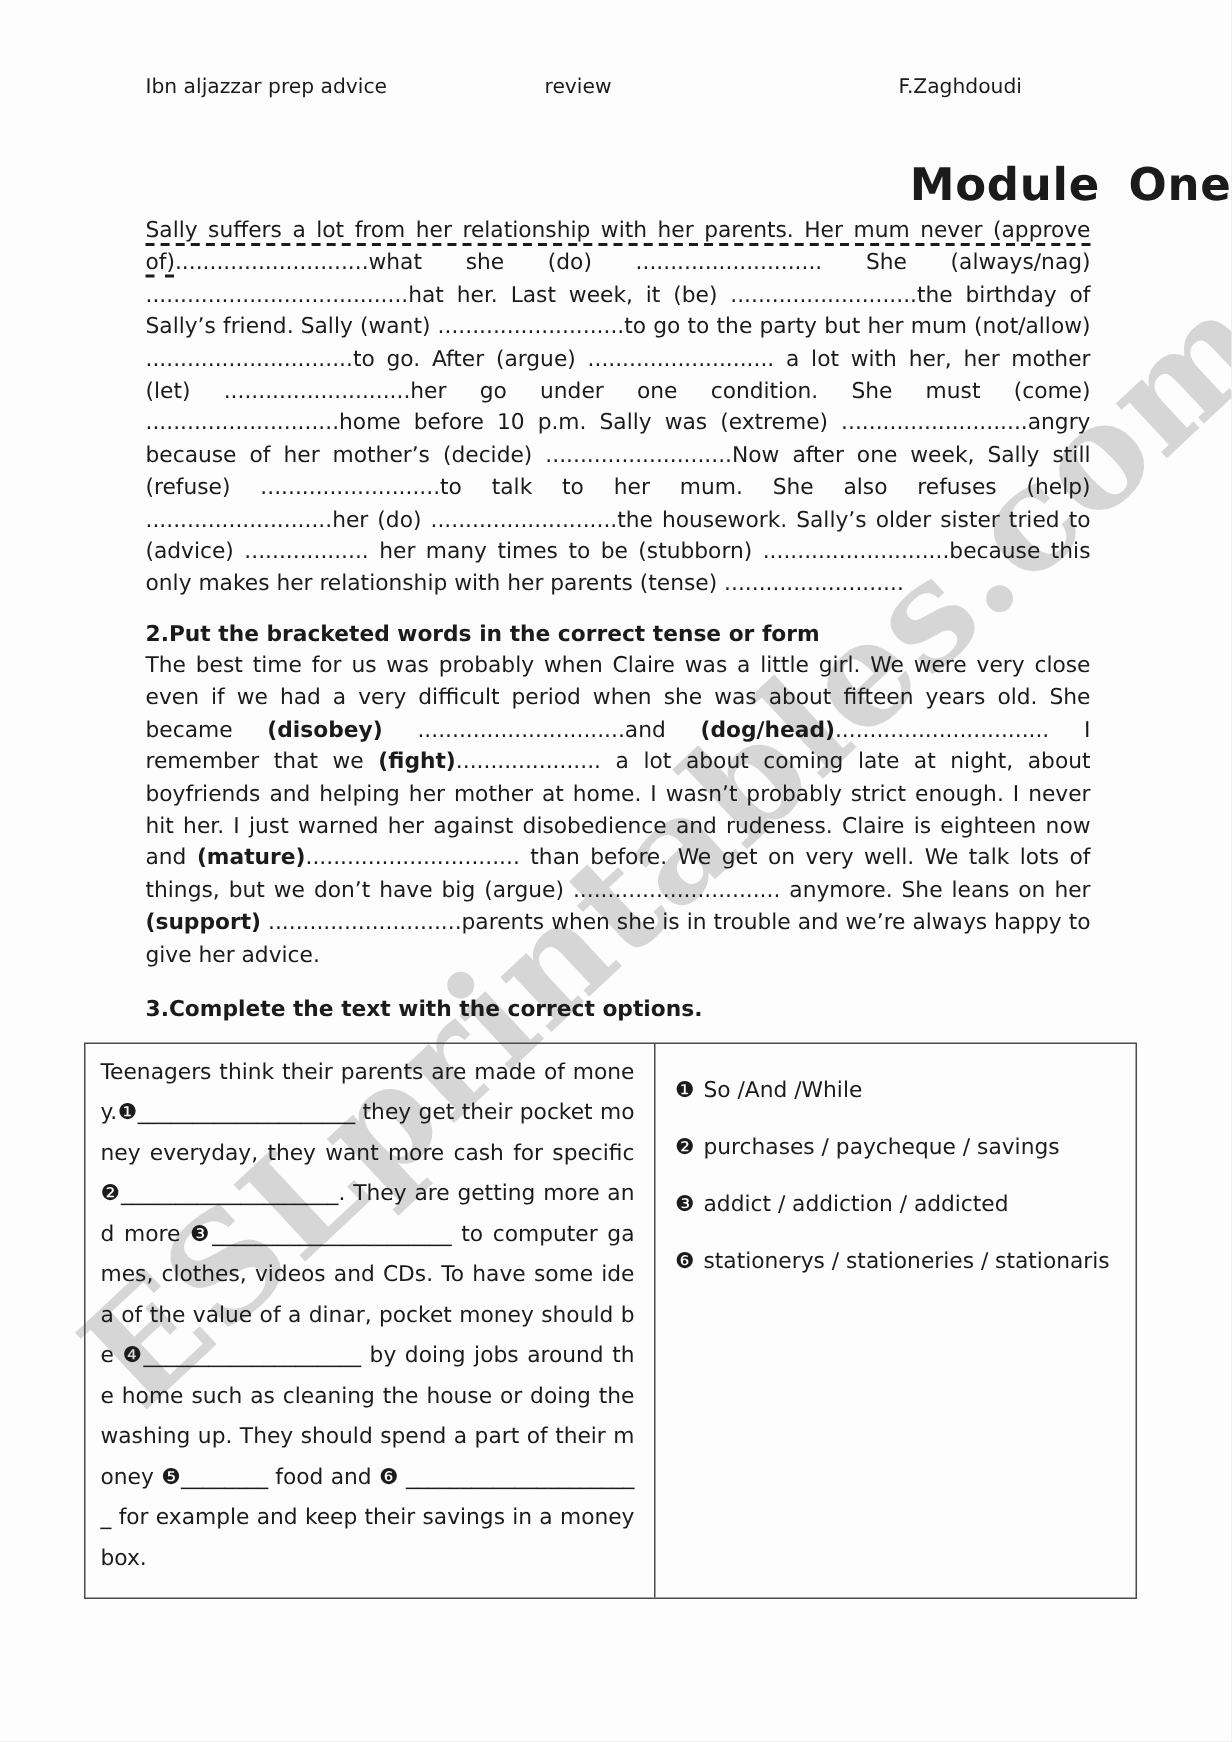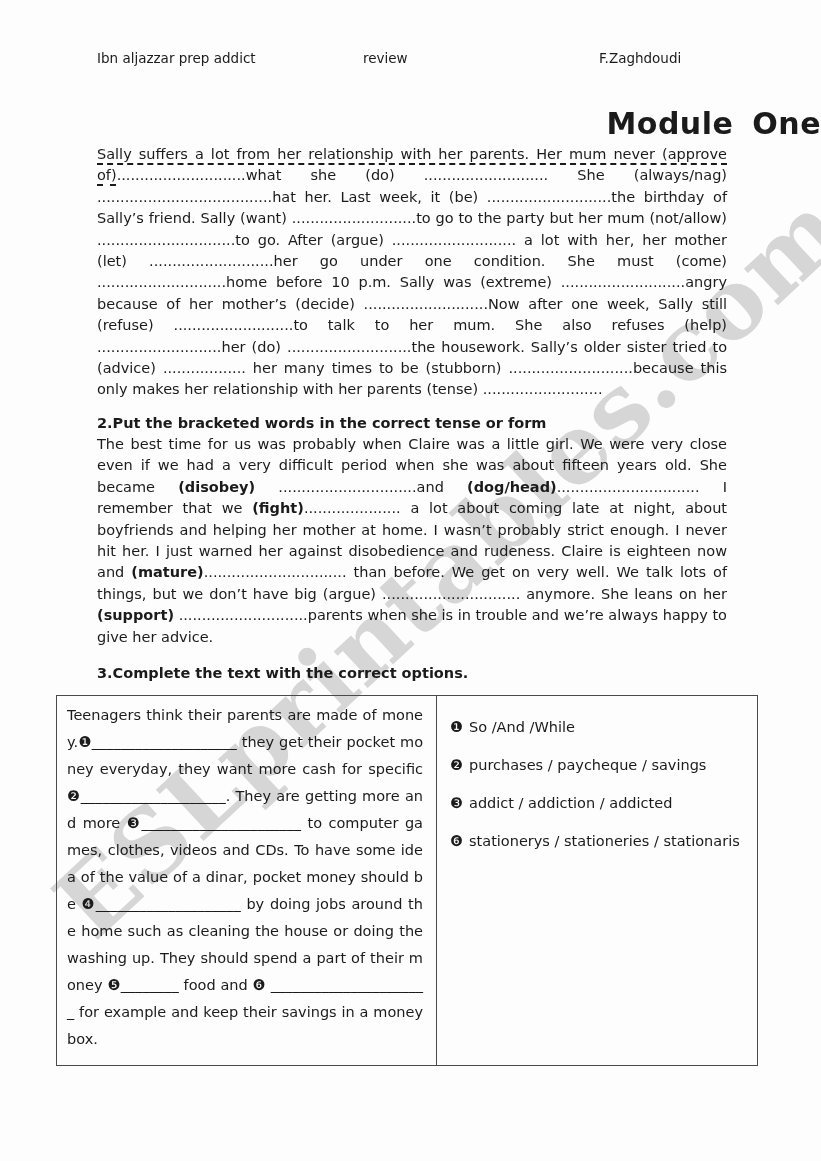--- a/index.html
+++ b/index.html
@@ -101,21 +101,21 @@
 </head>
 <body>
 
 <div class="page">
 
   <div class="watermark">ESLprintables.com</div>
 
   <div class="content">
 
     <div class="header-row">
-      <span class="school">Ibn aljazzar prep addict</span>
+      <span class="school">Ibn aljazzar prep advice</span>
       <span class="review">review</span>
       <span class="teacher">F.Zaghdoudi</span>
     </div>
 
     <h1 class="page-title">Module One</h1>
 
     <div class="ex-block">
       <p class="ex-paragraph"><span class="dashed-underline">Sally suffers a lot from her relationship with her parents. Her mum never (approve of)</span><span>............................what she (do) ........................... She (always/nag) ......................................hat her. Last week, it (be) ...........................the birthday of Sally’s friend. Sally (want) ...........................to go to the party but her mum (not/allow) ..............................to go. After (argue) ........................... a lot with her, her mother (let) ...........................her go under one condition. She must (come) ............................home before 10 p.m. Sally was (extreme) ...........................angry because of her mother’s (decide) ...........................Now after one week, Sally still (refuse) ..........................to talk to her mum. She also refuses (help) ...........................her (do) ...........................the housework. Sally’s older sister tried to (advice) .................. her many times to be (stubborn) ...........................because this only makes her relationship with her parents (tense) ..........................</span></p>
     </div>
 

